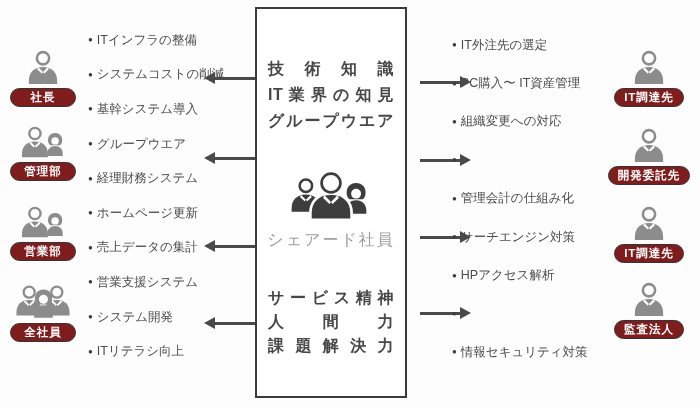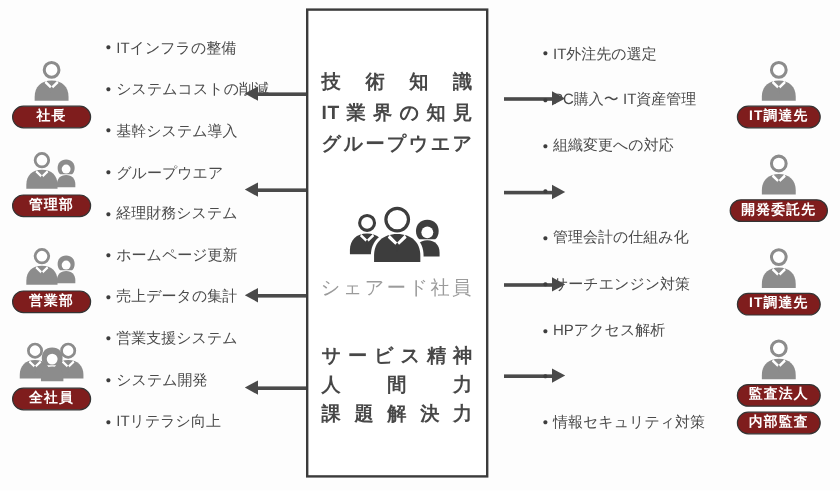--- a/index.html
+++ b/index.html
@@ -252,16 +252,15 @@
     <svg class="picon" width="40" height="37">
         <use href="#sym-man"></use>
       </svg>
     <div class="badge">IT調達先</div>
   </div>
   <div class="persona right-col" style="top:281px">
     <svg class="picon" width="40" height="37">
         <use href="#sym-man"></use>
       </svg>
     <div class="badge">監査法人</div>
-    <div class="badge">内部監査</div>
   </div>
 
 </div>
 
 </body></html>

